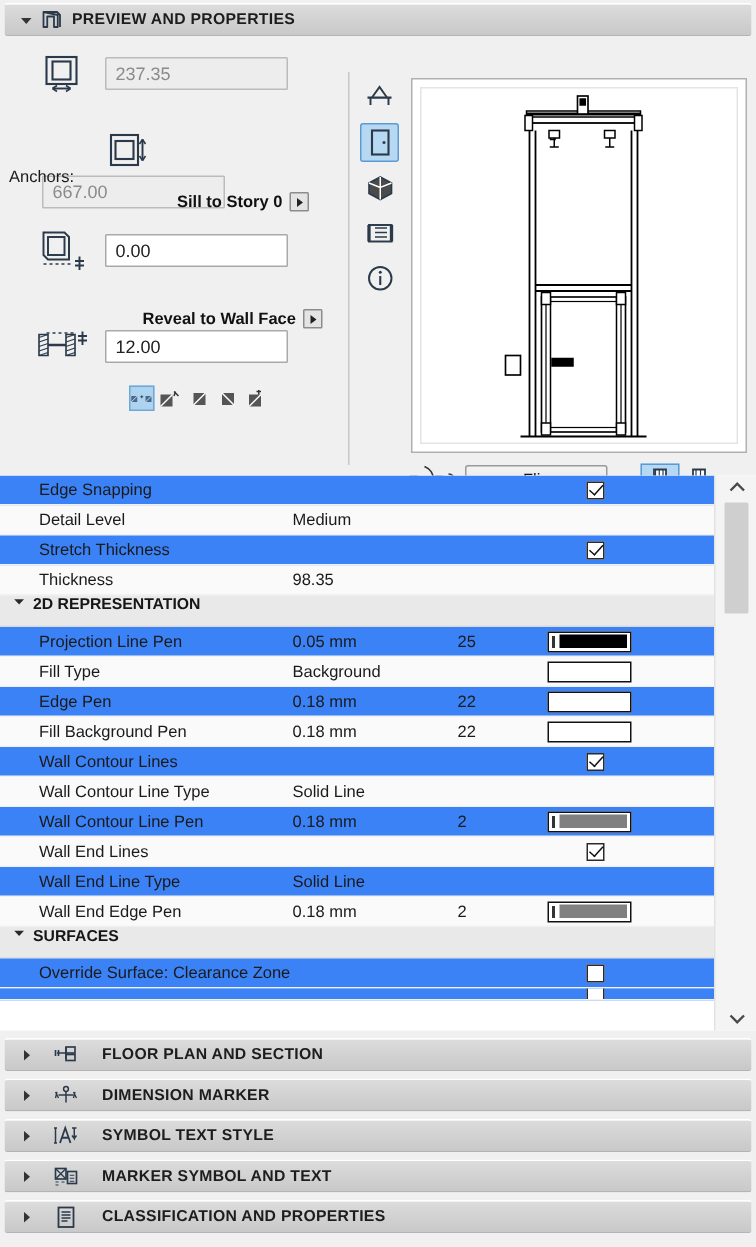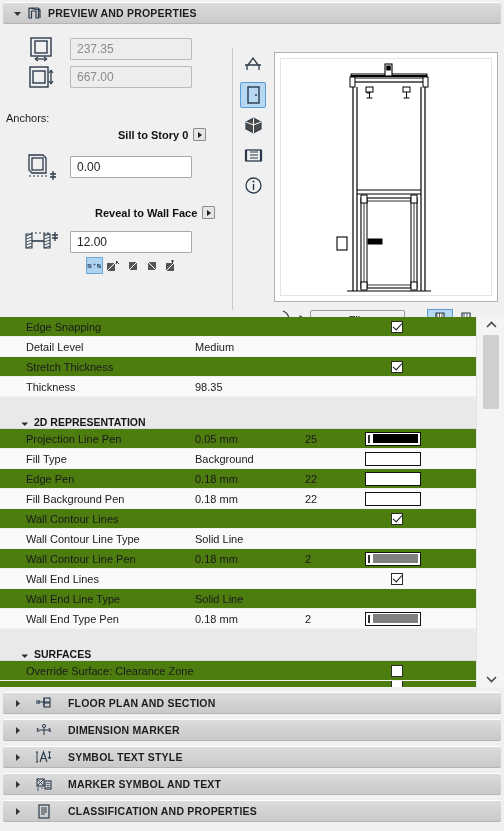--- a/index.html
+++ b/index.html
@@ -85,27 +85,27 @@
   .sidebtn { width:26px; height:22px; display:flex; align-items:center; justify-content:center; border:1px solid transparent; }
   .sidebtn.sel { background:#b7d8f2; border:1px solid #5b9bd5; }
 
   
   #settings-wrap {
     position:absolute; left:0; top:315px; width:504px; height:370px;
     background:#fff;
   }
   .list-area { position:absolute; left:0; top:0; width:476px; height:370px; overflow:hidden; }
   .grp-head {
-    height:32px; display:flex; align-items:flex-end; padding-left:18px;
+    height:21px; display:flex; align-items:flex-start; padding-left:6px;
     background:#e9e9e9; border-bottom:1px solid #dadada;
   }
   .grp-head .tri { width:14px; display:flex; align-items:center; justify-content:center; }
   .grp-head .gt { font-size:10.5px; font-weight:bold; color:#161616; margin-left:2px; }
 
-  .row { height:20px; display:flex; align-items:center; border-bottom:1px solid #f1f1f1; background:#4d7c0f; }
+  .row { height:20px; display:flex; align-items:center; border-bottom:1px solid #f1f1f1; background:#3b82f6; }
   .row.alt { background:#fafafa; }
   .c-name { width:195px; padding-left:26px; font-size:11px; color:#1a1a1a; white-space:nowrap; overflow:hidden; }
   .c-val  { width:110px; font-size:11px; color:#1a1a1a; }
   .c-num  { width:60px; font-size:11px; color:#1a1a1a; }
   .c-sw   { flex:1; display:flex; align-items:center; }
 
   .cb { width:12px; height:12px; border:1.4px solid #2b2b2b; background:#fff; position:relative; margin-left:26px; }
   .cb.on:after {
     content:""; position:absolute; left:2.5px; top:-1px; width:4px; height:8px;
     border:solid #111; border-width:0 1.6px 1.6px 0; transform:rotate(42deg);
@@ -148,21 +148,21 @@
         <svg width="30" height="30" viewBox="0 0 30 30">
           <rect x="5" y="4" width="20" height="18" fill="none" stroke="#2b3a4a" stroke-width="1.4"></rect>
           <rect x="9" y="7" width="12" height="12" fill="none" stroke="#2b3a4a" stroke-width="1.4"></rect>
           <line x1="9" y1="25" x2="21" y2="25" stroke="#2b3a4a" stroke-width="1.3"></line>
           <path d="M9 25 L12 23 M9 25 L12 27 M21 25 L18 23 M21 25 L18 27" stroke="#2b3a4a" stroke-width="1.1" fill="none"></path>
         </svg>
       </span>
       <span class="txtin disabled" style="width:122px; margin-left:8px;">237.35</span>
     </div>
 
-    <div class="fieldrow" style="left:20px; top:36px;">
+    <div class="fieldrow" style="left:20px; top:59px;flex-direction:column;">
       <span class="sym">
         <svg width="30" height="30" viewBox="0 0 30 30">
           <rect x="4" y="5" width="18" height="20" fill="none" stroke="#2b3a4a" stroke-width="1.4"></rect>
           <rect x="7" y="9" width="12" height="12" fill="none" stroke="#2b3a4a" stroke-width="1.4"></rect>
           <line x1="25" y1="8" x2="25" y2="22" stroke="#2b3a4a" stroke-width="1.3"></line>
           <path d="M25 8 L23 11 M25 8 L27 11 M25 22 L23 19 M25 22 L27 19" stroke="#2b3a4a" stroke-width="1.1" fill="none"></path>
         </svg>
       </span>
       <span class="txtin disabled" style="width:122px; margin-left:8px;">667.00</span>
     </div>
@@ -182,21 +182,21 @@
           <path d="M30 20 L30 29 M27 23 L33 23 M27 26 L33 26" stroke="#2b3a4a" stroke-width="1.3"></path>
         </svg>
       </span>
       <span class="txtin" style="width:122px; margin-left:8px;">0.00</span>
     </div>
 
     <div style="position:absolute; left:95px; top:182px; display:flex; align-items:center; gap:5px;">
       <span class="lbl-bold">Reveal to Wall Face</span>
       <span class="popbtn"></span>
     </div>
-    <div class="fieldrow" style="left:20px; top:201px;align-items:center;">
+    <div class="fieldrow" style="left:20px; top:190px;align-items:center;">
       <span class="sym">
         <svg width="40" height="30" viewBox="0 0 40 30">
           <path d="M5 7 L11 7 L11 21 L5 21 Z" fill="none" stroke="#2b3a4a" stroke-width="1.1"></path>
           <path d="M5 9 L11 7 M5 12 L11 10 M5 15 L11 13 M5 18 L11 16 M5 21 L11 19" stroke="#2b3a4a" stroke-width=".8"></path>
           <line x1="11" y1="14" x2="23" y2="14" stroke="#2b3a4a" stroke-width="1.6"></line>
           <path d="M23 7 L29 7 L29 21 L23 21 Z" fill="none" stroke="#2b3a4a" stroke-width="1.1"></path>
           <path d="M23 9 L29 7 M23 12 L29 10 M23 15 L29 13 M23 18 L29 16 M23 21 L29 19" stroke="#2b3a4a" stroke-width=".8"></path>
           <line x1="10" y1="6" x2="30" y2="6" stroke="#2b3a4a" stroke-width="1" stroke-dasharray="2,2"></line>
           <path d="M34 5 L34 14 M31 8 L37 8 M31 11 L37 11" stroke="#2b3a4a" stroke-width="1.3"></path>
         </svg>
@@ -501,21 +501,21 @@
           </div>
           <div class="row">
             <span class="c-name">Wall End Line Type</span>
             <span class="c-val">Solid Line</span>
             <span class="c-num"></span>
             <span class="c-sw">
               <span style="margin-left:14px"><span class="lineprev"></span></span>
             </span>
           </div>
           <div class="row alt">
-            <span class="c-name">Wall End Type Pen</span>
+            <span class="c-name">Wall End Edge Pen</span>
             <span class="c-val">0.18 mm</span>
             <span class="c-num">2</span>
             <span class="c-sw">
               <span class="penbox">
                 <span class="tick"></span>
                 <span class="fillbar" style="background:#808080"></span>
               </span>
             </span>
           </div>
         </div>

